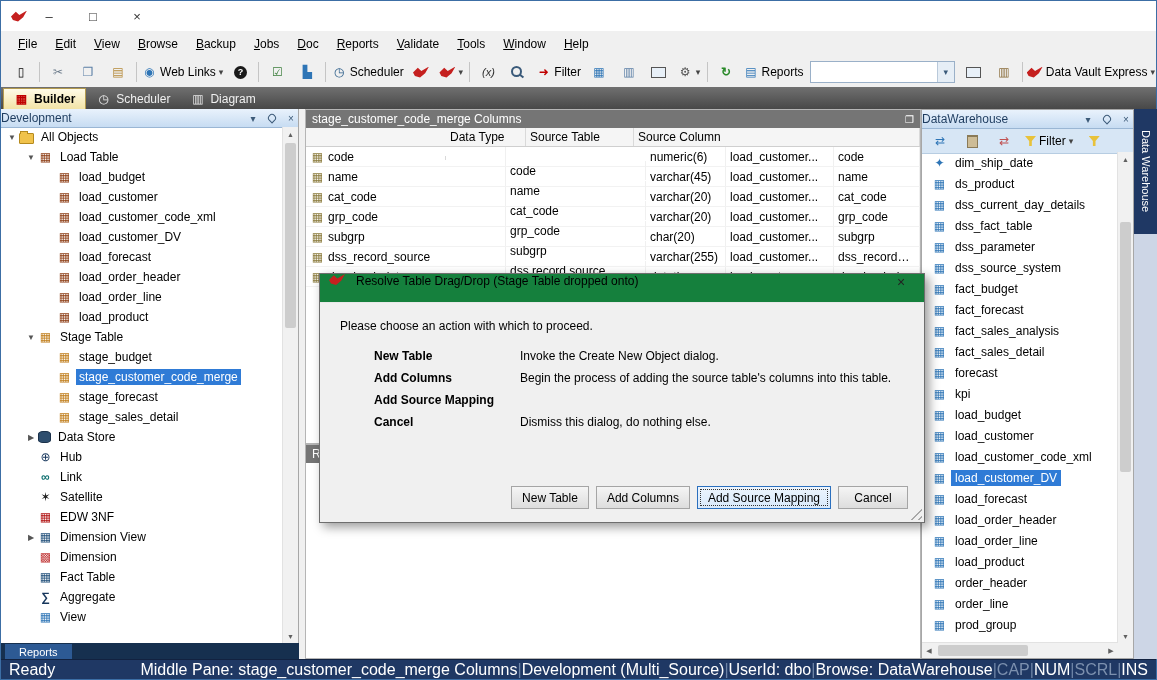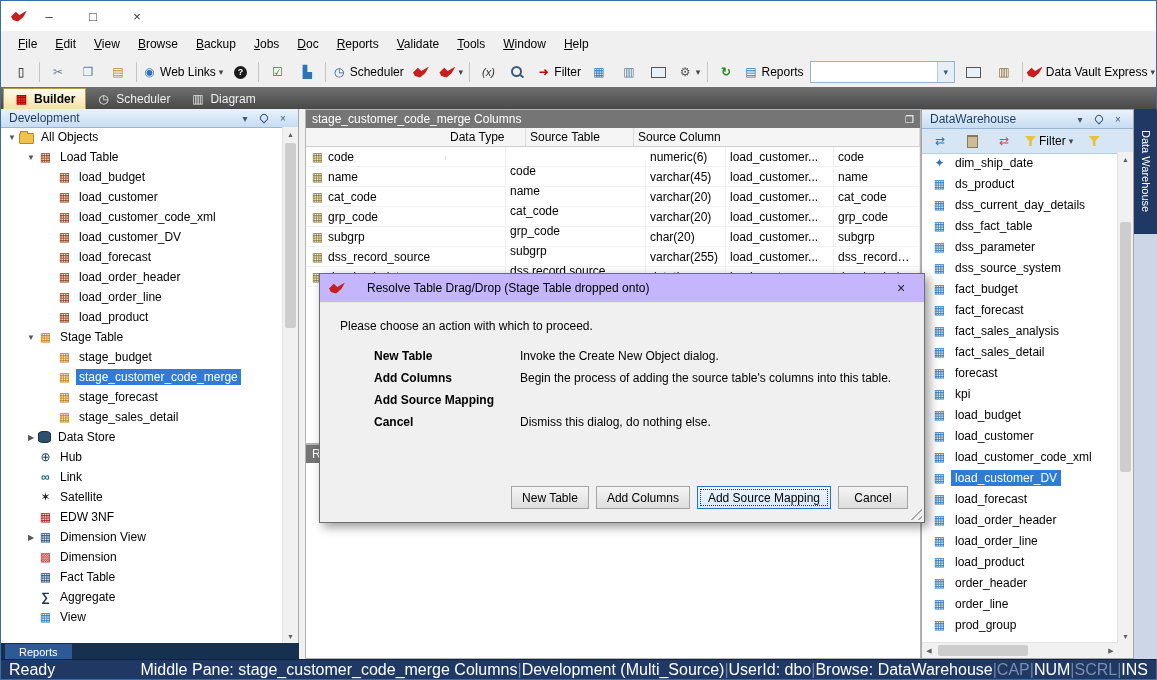--- a/index.html
+++ b/index.html
@@ -27,21 +27,21 @@
   .tcombo-val{flex:1;padding-left:4px;}
   .tcombo-arrow{width:16px;height:100%;display:flex;align-items:center;justify-content:center;font-size:9px;background:#e6eef6;border-left:1px solid #b9c9da;color:#3a5a7a;}
 
   
   .tabstrip{position:absolute;top:86px;left:0;right:0;height:22px;background:linear-gradient(#707070,#484848);display:flex;align-items:flex-end;padding-left:2px;}
   .tab{height:20px;display:inline-flex;align-items:center;gap:5px;padding:0 10px;color:#f0f0f0;}
   .tab:not(.active) .gi{color:#e6e6e6;}
   .tab.active{background:linear-gradient(#fffbe8,#f2e3a6);color:#000;font-weight:bold;border:1px solid #b39a4e;border-bottom:none;}
 
   
-  .panel-header{height:18px;background:linear-gradient(#e9f2fc,#c7dcf2);border-bottom:1px solid #9ab6d4;display:flex;align-items:center;padding:0 8px;color:#1e3c5f;gap:5px;}
+  .panel-header{height:18px;background:linear-gradient(#e9f2fc,#c7dcf2);border-bottom:1px solid #9ab6d4;display:flex;align-items:center;padding:0 0;color:#1e3c5f;gap:5px;}
   .ph-title{flex:1;white-space:nowrap;overflow:hidden;}
   .ph-icon{width:14px;text-align:center;color:#3c5a78;font-size:10px;display:inline-flex;align-items:center;justify-content:center;}
 
   
   .left-panel{position:absolute;left:0;top:108px;width:298px;height:534px;background:#fff;border-right:1px solid #a7a7a7;box-sizing:border-box;}
   .tree{position:absolute;top:18px;left:0;right:15px;bottom:0;overflow:hidden;}
   .tree-row{height:20px;display:flex;align-items:center;white-space:nowrap;}
   .chev{width:14px;font-size:8px;color:#555;text-align:center;flex:none;}
   .ticon{margin-right:4px;}
   .tlabel{padding:1px 3px;}
@@ -87,21 +87,21 @@
   
   .reports-strip{position:absolute;left:0;top:642px;width:298px;height:18px;background:#16304f;display:flex;align-items:center;padding-left:4px;box-sizing:border-box;}
   .reports-tab{background:#2d5a94;color:#fff;height:16px;display:inline-flex;align-items:center;padding:0 14px;font-size:11px;}
   .statusbar{position:absolute;left:0;right:0;bottom:0;height:20px;background:#1f3864;color:#fff;display:flex;align-items:center;padding:0 8px;font-size:16px;border-top:1px solid #122240;box-sizing:border-box;}
   .sb-right{margin-left:auto;display:flex;align-items:center;white-space:nowrap;}
   .sb-sep{color:#6d84a6;}
   .sb-dim{color:#7c90ae;}
 
   
   .dialog{position:absolute;left:318px;top:272px;width:604px;height:248px;background:#f0f0f0;border:1px solid #6e6e6e;box-shadow:4px 4px 10px rgba(0,0,0,.4);z-index:50;}
-  .dlg-title{height:28px;background:#c4b5fd;display:flex;align-items:center;padding:0 9px;gap:22px;border-bottom:1px solid #e8e8e8;}
+  .dlg-title{height:28px;background:#15803d;display:flex;align-items:flex-start;padding:0 9px;gap:11px;border-bottom:1px solid #e8e8e8;}
   .dlg-title-text{flex:1;}
   .dlg-close{width:28px;text-align:center;font-size:14px;color:#222;}
   .dlg-body{padding:16px 20px 0;}
   .dlg-msg{margin:4px 0 18px;}
   .dlg-msg2{margin:0 0 16px;}
   .dlg-opt{display:flex;margin:8px 0;}
   .dlg-opt-label{margin-left:34px;width:146px;font-weight:bold;flex:none;}
   .dlg-opt-desc{flex:1;}
   .dlg-buttons{position:absolute;right:16px;bottom:13px;display:flex;gap:7px;}
   .dlg-btn{min-width:70px;height:23px;background:linear-gradient(#f5f5f5,#dddddd);border:1px solid #a5a5a5;display:inline-flex;align-items:center;justify-content:center;padding:0 10px;box-sizing:border-box;}

